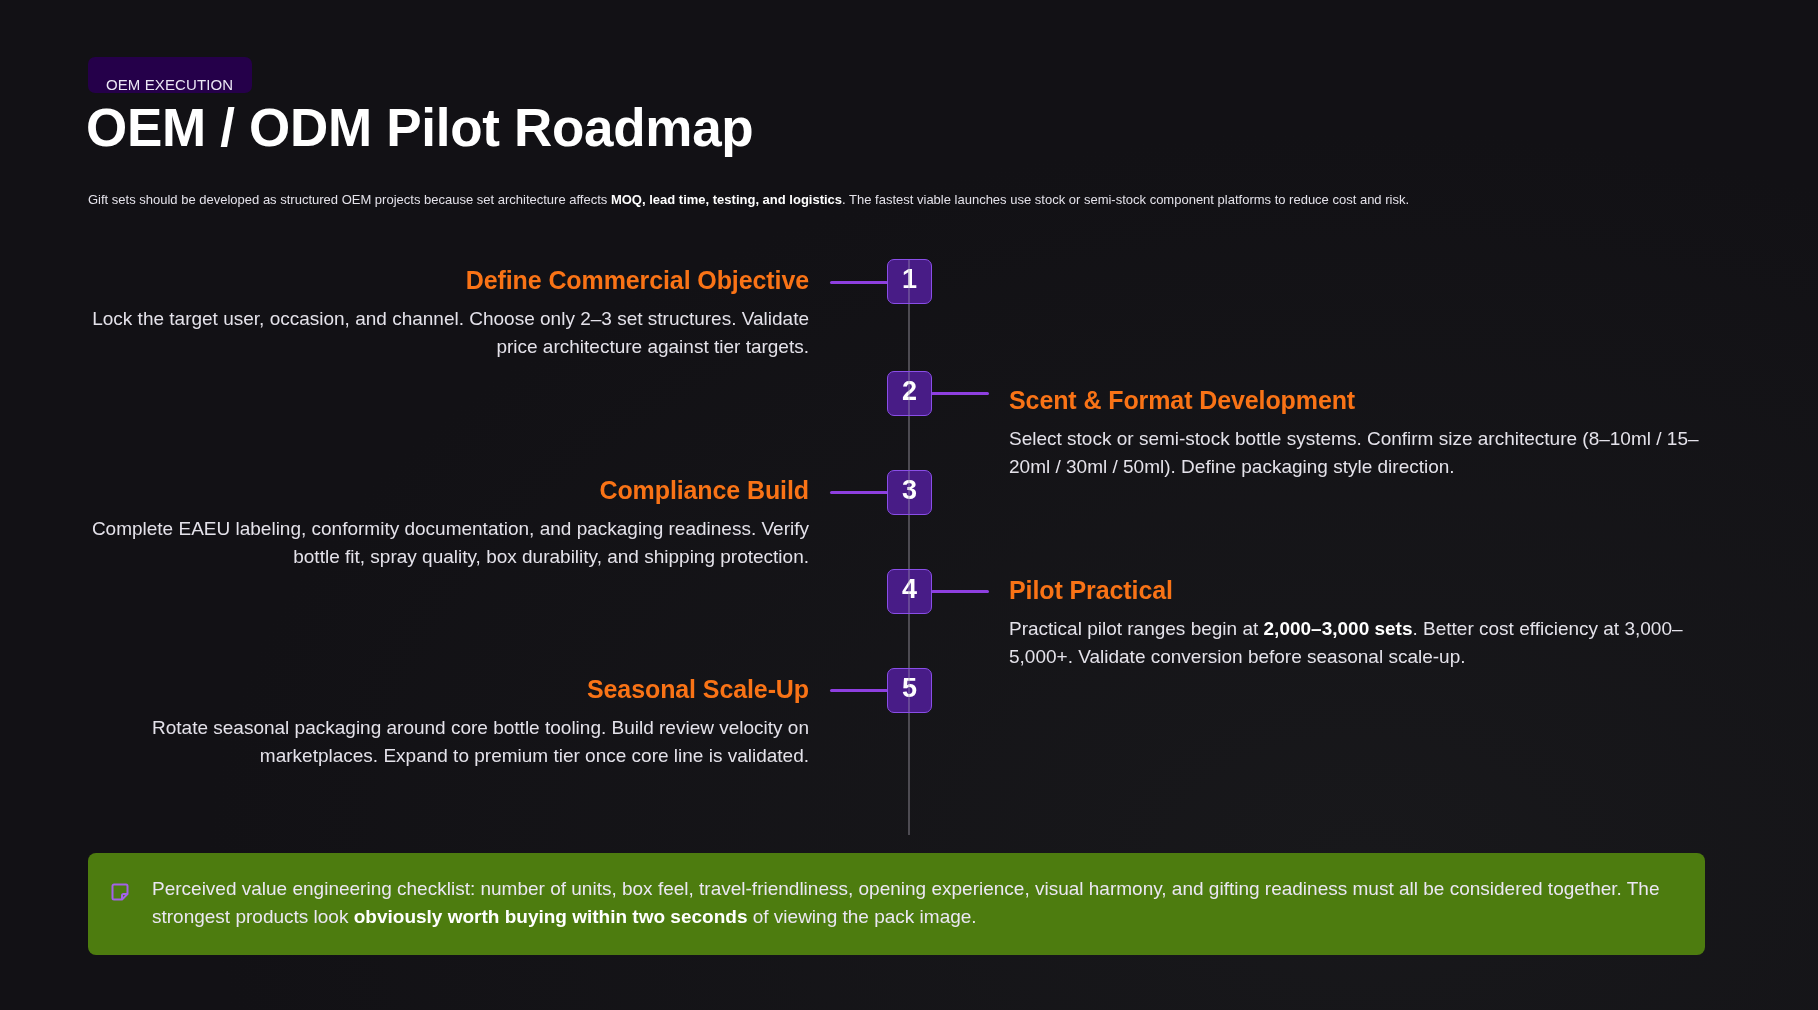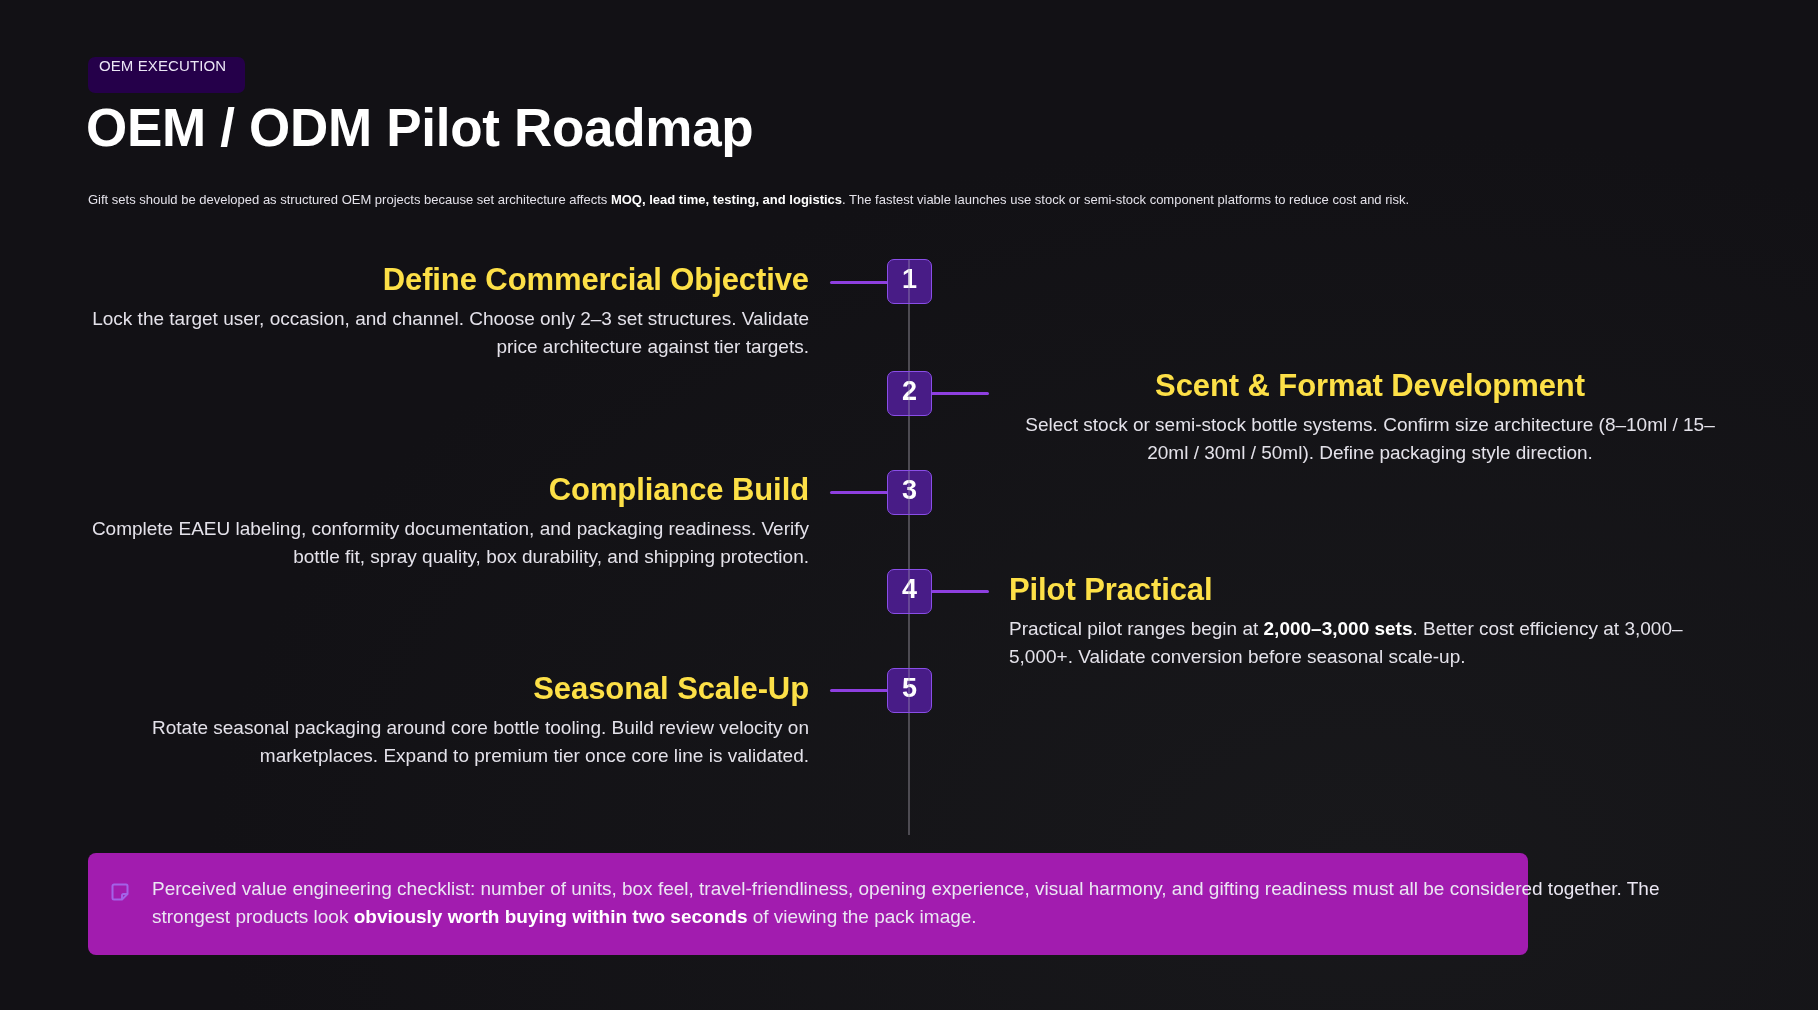--- a/index.html
+++ b/index.html
@@ -8,24 +8,24 @@
       background: #121115;
       font-family: "Liberation Sans", "DejaVu Sans", sans-serif;
       color: #e6e4ec;
     }
     body {
       position: relative;
       background: radial-gradient(ellipse at 75% 85%, #18181b 0%, #121115 60%);
     }
     .badge {
       position: absolute; left: 88px; top: 57px;
-      height: 36px; padding: 0 19px 0 11px;
+      height: 36px; padding: 0 19px 0 18px;
       background: #25004a; border-radius: 7px;
       font-size: 15px; color: #ebe6f5;
-      display: flex; align-items: flex-start; letter-spacing: 0.1px;
+      display: flex; align-items: flex-end; letter-spacing: 0.1px;
     }
     .title {
       position: absolute; left: 86px; top: 96px;
       font-size: 53px; font-weight: 700; color: #ffffff;
       letter-spacing: -0.3px; line-height: 64px;
     }
     .intro {
       position: absolute; left: 88px; top: 186px; width: 1650px;
       font-size: 13px; line-height: 28px; color: #e4e2ea;
     }
@@ -55,31 +55,31 @@
     .connector.left { left: 830px; width: 58px; }
     .connector.right { left: 931px; width: 58px; }
 
     .content-left {
       position: absolute; right: 1009px; width: 760px; text-align: right;
     }
     .content-right {
       position: absolute; left: 1009px; width: 722px; text-align: left;
     }
     .step-title {
-      font-size: 31px; font-weight: 700; color: #fde047; line-height: 32px;
+      font-size: 25px; font-weight: 700; color: #f97316; line-height: 32px;
       letter-spacing: -0.1px;
     }
     .step-desc {
       margin-top: 9px; font-size: 19px; line-height: 28px; color: #e4e2ea;
     }
     .step-desc strong { color: #ffffff; font-weight: 600; }
 
     .callout {
-      position: absolute; left: 88px; top: 853px; width: 1440px; height: 102px;
-      background: #a21caf; border-radius: 8px; padding-left: 45px;
+      position: absolute; left: 88px; top: 853px; width: 1617px; height: 102px;
+      background: #4d7c0f; border-radius: 8px; padding-left: 45px;
     }
     .callout-icon {
       position: absolute; left: 23px; top: 30px; width: 18px; height: 18px;
     }
     .callout-text {
       position: absolute; left: 64px; top: 22px; width: 1560px;
       font-size: 19px; line-height: 28px; color: #ebe7f3;
     }
     .callout-text strong { color: #ffffff; font-weight: 600; }
   </style>
@@ -101,21 +101,21 @@
   <div class="marker" style="top:259px;">1</div>
   <div class="content-left" style="top:264px;">
     <div class="step-title">Define Commercial Objective</div>
     <div class="step-desc"><span>Lock the target user, occasion, and channel. Choose only 2–3 set structures. Validate price architecture against tier targets.</span></div>
   </div>
 </div>
 
 <div>
   <div class="connector right" style="top:392px;"></div>
   <div class="marker" style="top:371px;">2</div>
-  <div class="content-right" style="top:370px;text-align:center;">
+  <div class="content-right" style="top:384px;">
     <div class="step-title">Scent &amp; Format Development</div>
     <div class="step-desc"><span>Select stock or semi-stock bottle systems. Confirm size architecture (8–10ml / 15–20ml / 30ml / 50ml). Define packaging style direction.</span></div>
   </div>
 </div>
 
 <div>
   <div class="connector left" style="top:491px;"></div>
   <div class="marker" style="top:470px;">3</div>
   <div class="content-left" style="top:474px;">
     <div class="step-title">Compliance Build</div>

